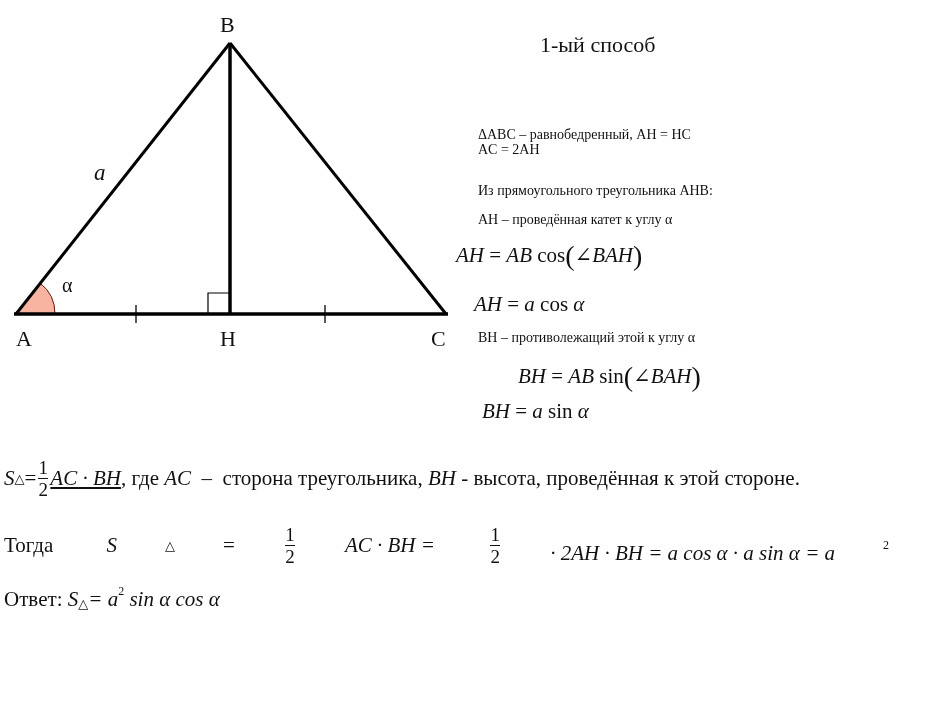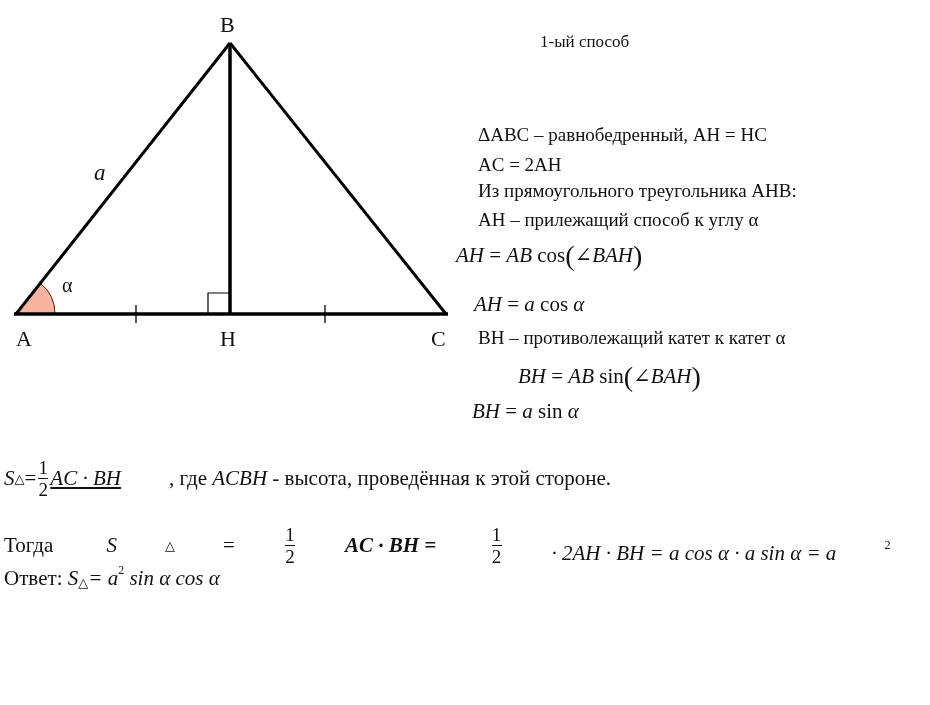--- a/index.html
+++ b/index.html
@@ -1,21 +1,21 @@
 <!DOCTYPE html>
 <html><head>
 <meta charset="utf-8">
 <style>
   html, body { margin: 0; padding: 0; background: #ffffff; }
   body { width: 930px; height: 705px; position: relative; overflow: hidden;
          font-family: "Liberation Serif", "DejaVu Serif", serif; color: #111; }
   .abs { position: absolute; white-space: nowrap; }
   .svgwrap { position: absolute; left: 0; top: 0; }
   .lbl { font-size: 22px; }
-  .txt { font-size: 19px; line-height: 22px; }
+  .txt { font-size: 14px; line-height: 22px; }
   .math { font-size: 21px; font-style: italic; }
   .up { font-style: normal; }
   .frac { display: inline-flex; flex-direction: column; align-items: center; vertical-align: middle; font-style: normal; margin: 0 2px; }
   .frac .num { font-size: 19px; line-height: 19px; }
   .frac .bar { width: 10px; border-top: 1px solid #111; margin: 1px 0; }
   .frac .den { font-size: 19px; line-height: 19px; }
   .paren { font-style: normal; font-size: 28px; vertical-align: -3px; font-weight: 300; }
   .sup { font-size: 12px; vertical-align: 11px; font-style: normal; }
   .tri { font-size: 13px; font-style: normal; vertical-align: -2px; }
 </style>
@@ -33,81 +33,82 @@
   <line x1="325" y1="305" x2="325" y2="323" stroke="#000" stroke-width="1.3"></line>
 </svg>
 
 <div class="abs lbl" style="left:220px; top:12px;">B</div>
 <div class="abs lbl" style="left:16px; top:326px;">A</div>
 <div class="abs lbl" style="left:220px; top:326px;">H</div>
 <div class="abs lbl" style="left:431px; top:326px;">C</div>
 <div class="abs" style="left:94px; top:160px; font-size:23px; font-style:italic;">a</div>
 <div class="abs" style="left:62px; top:274px; font-size:20px;">α</div>
 
-<div class="abs" style="left:540px; top:32px; font-size:17px;">1-ый способ</div>
+<div class="abs" style="left:540px; top:32px; font-size:22px;">1-ый способ</div>
 
 <div class="abs txt" style="left:478px; top:124px;">ΔABC – равнобедренный, AH = HC</div>
-<div class="abs txt" style="left:478px; top:154px;">AC = 2AH</div>
+<div class="abs txt" style="left:478px; top:139px;">AC = 2AH</div>
 <div class="abs txt" style="left:478px; top:180px;">Из прямоугольного треугольника AHB:</div>
-<div class="abs txt" style="left:478px; top:209px;">AH – прилежащий способ к углу α</div>
+<div class="abs txt" style="left:478px; top:209px;">AH – проведённая катет к углу α</div>
 
 <div class="abs math" style="left:456px; top:240px;">
   <span>AH</span><span class="up"> = </span><span>AB</span>
   <span class="up">cos</span><span class="paren">(</span><span>∠BAH</span><span class="paren">)</span>
 </div>
 <div class="abs math" style="left:474px; top:292px;">
   <span>AH</span><span class="up"> = </span><span>a</span>
   <span class="up">cos</span>
   <span>α</span>
 </div>
 
-<div class="abs txt" style="left:478px; top:327px;">BH – противолежащий катет к катет α</div>
+<div class="abs txt" style="left:478px; top:327px;">BH – противолежащий этой к углу α</div>
 
 <div class="abs math" style="left:472px; top:361px;margin-left:46px;">
   <span>BH</span><span class="up"> = </span><span>AB</span>
   <span class="up">sin</span><span class="paren">(</span><span>∠BAH</span><span class="paren">)</span>
 </div>
-<div class="abs math" style="left:472px; top:399px;">
+<div class="abs math" style="left:482px; top:399px;">
   <span>BH</span><span class="up"> = </span><span>a</span>
   <span class="up">sin</span>
   <span>α</span>
 </div>
 
 <div class="abs math" style="left:4px; top:458px; display:flex; align-items:center;">
   <span>S</span>
     <span class="tri">△</span>
     <span class="up">=</span>
   <span class="frac">
       <span class="num">1</span>
       <span class="bar"></span>
       <span class="den">2</span>
     </span>
   <span style="white-space:pre;text-decoration:underline;">AC · BH</span>
-    <span class="up" style="white-space:pre;margin-left:48px;">, где </span>
+    <span class="up" style="white-space:pre;">, где </span>
     <span>AC</span>
+    <span class="up" style="white-space:pre;">  –  сторона треугольника, </span>
     <span>BH</span>
     <span class="up" style="white-space:pre;text-align:center;"> - высота, проведённая к этой стороне.</span>
 </div>
 
 <div class="abs math" style="left:4px; top:525px; display:flex; align-items:center;gap:48px;">
   <span class="up" style="white-space:pre;">Тогда </span>
     <span>S</span>
     <span class="tri">△</span>
     <span class="up">=</span>
   <span class="frac">
       <span class="num">1</span>
       <span class="bar"></span>
       <span class="den">2</span>
     </span>
-  <span style="white-space:pre;font-weight:bold;">AC · BH = </span>
+  <span style="white-space:pre;">AC · BH = </span>
   <span class="frac">
       <span class="num">1</span>
       <span class="bar"></span>
       <span class="den">2</span>
     </span>
   <span style="white-space:pre;margin-top:16px;">· 2AH · BH = a cos α · a sin α = a</span>
     <span class="sup">2</span>
     <span style="white-space:pre;"> sin α cos α</span>
 </div>
 
-<div class="abs math" style="left:4px; top:563px;">
+<div class="abs math" style="left:4px; top:584px;">
   <span class="up" style="white-space:pre;">Ответ: </span><span>S</span><span class="tri">△</span><span style="white-space:pre;">= a</span><span class="sup">2</span><span style="white-space:pre;"> sin α cos α</span>
 </div>
 
 </body></html>

